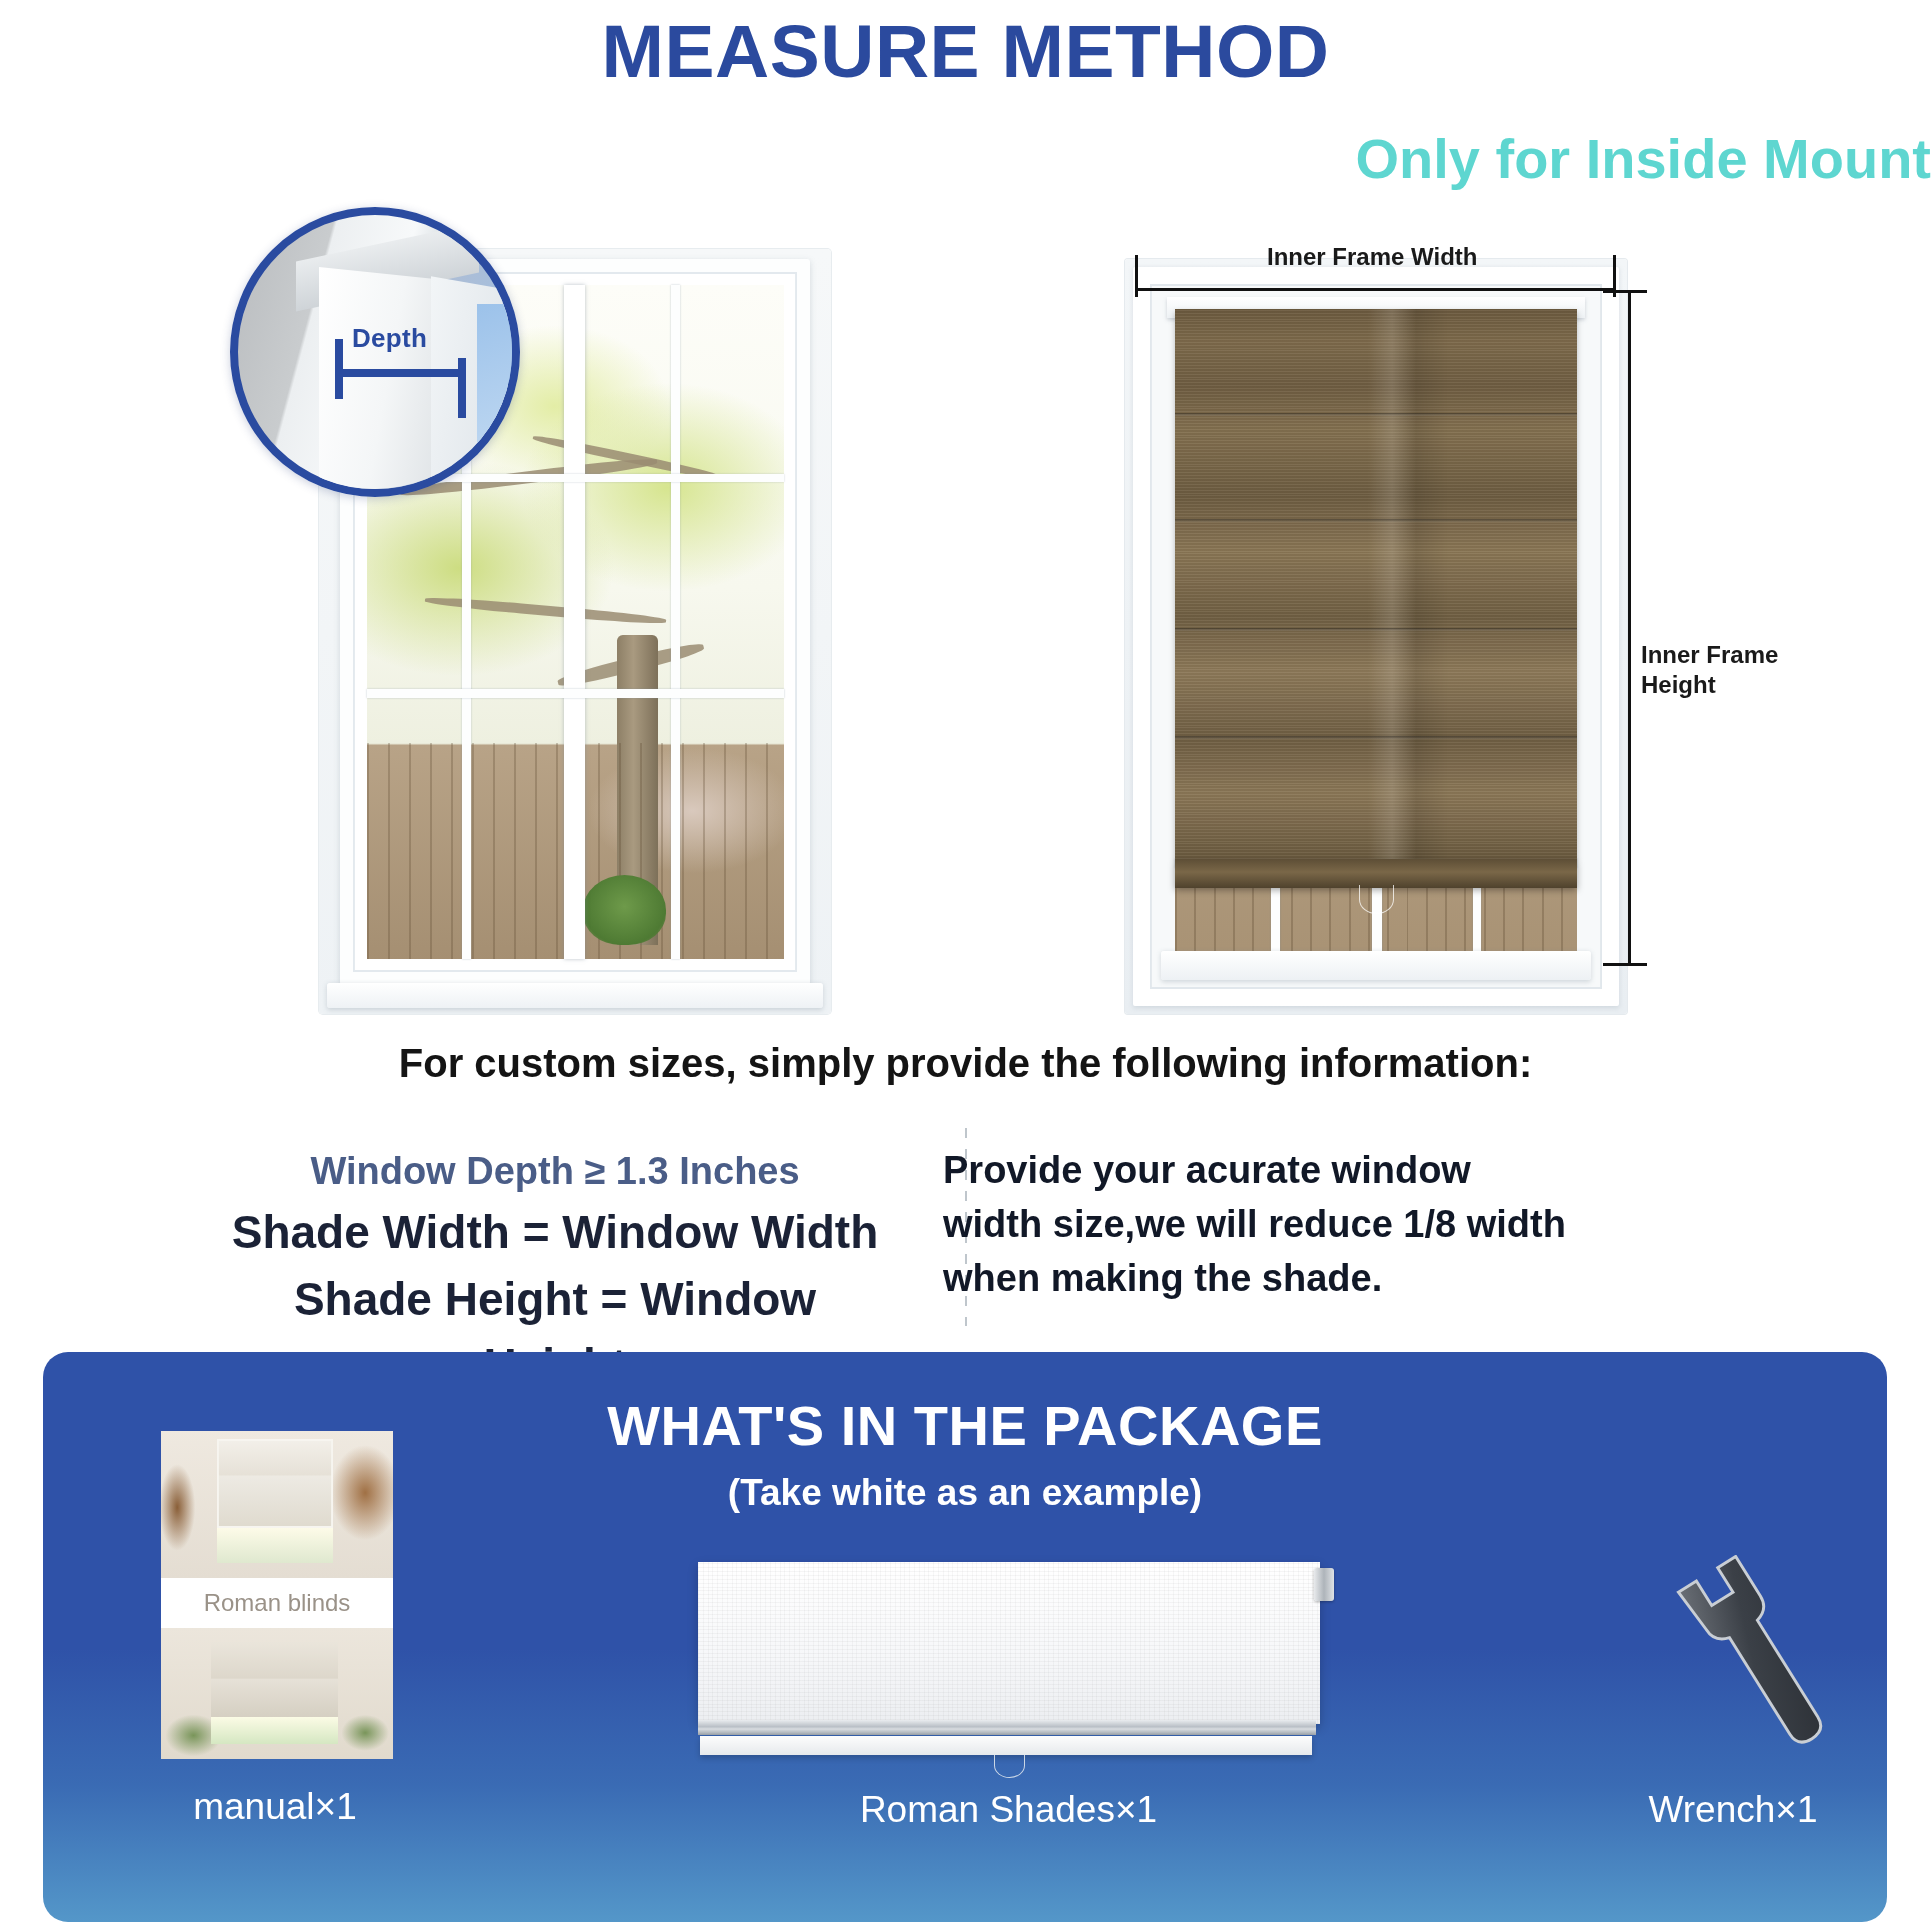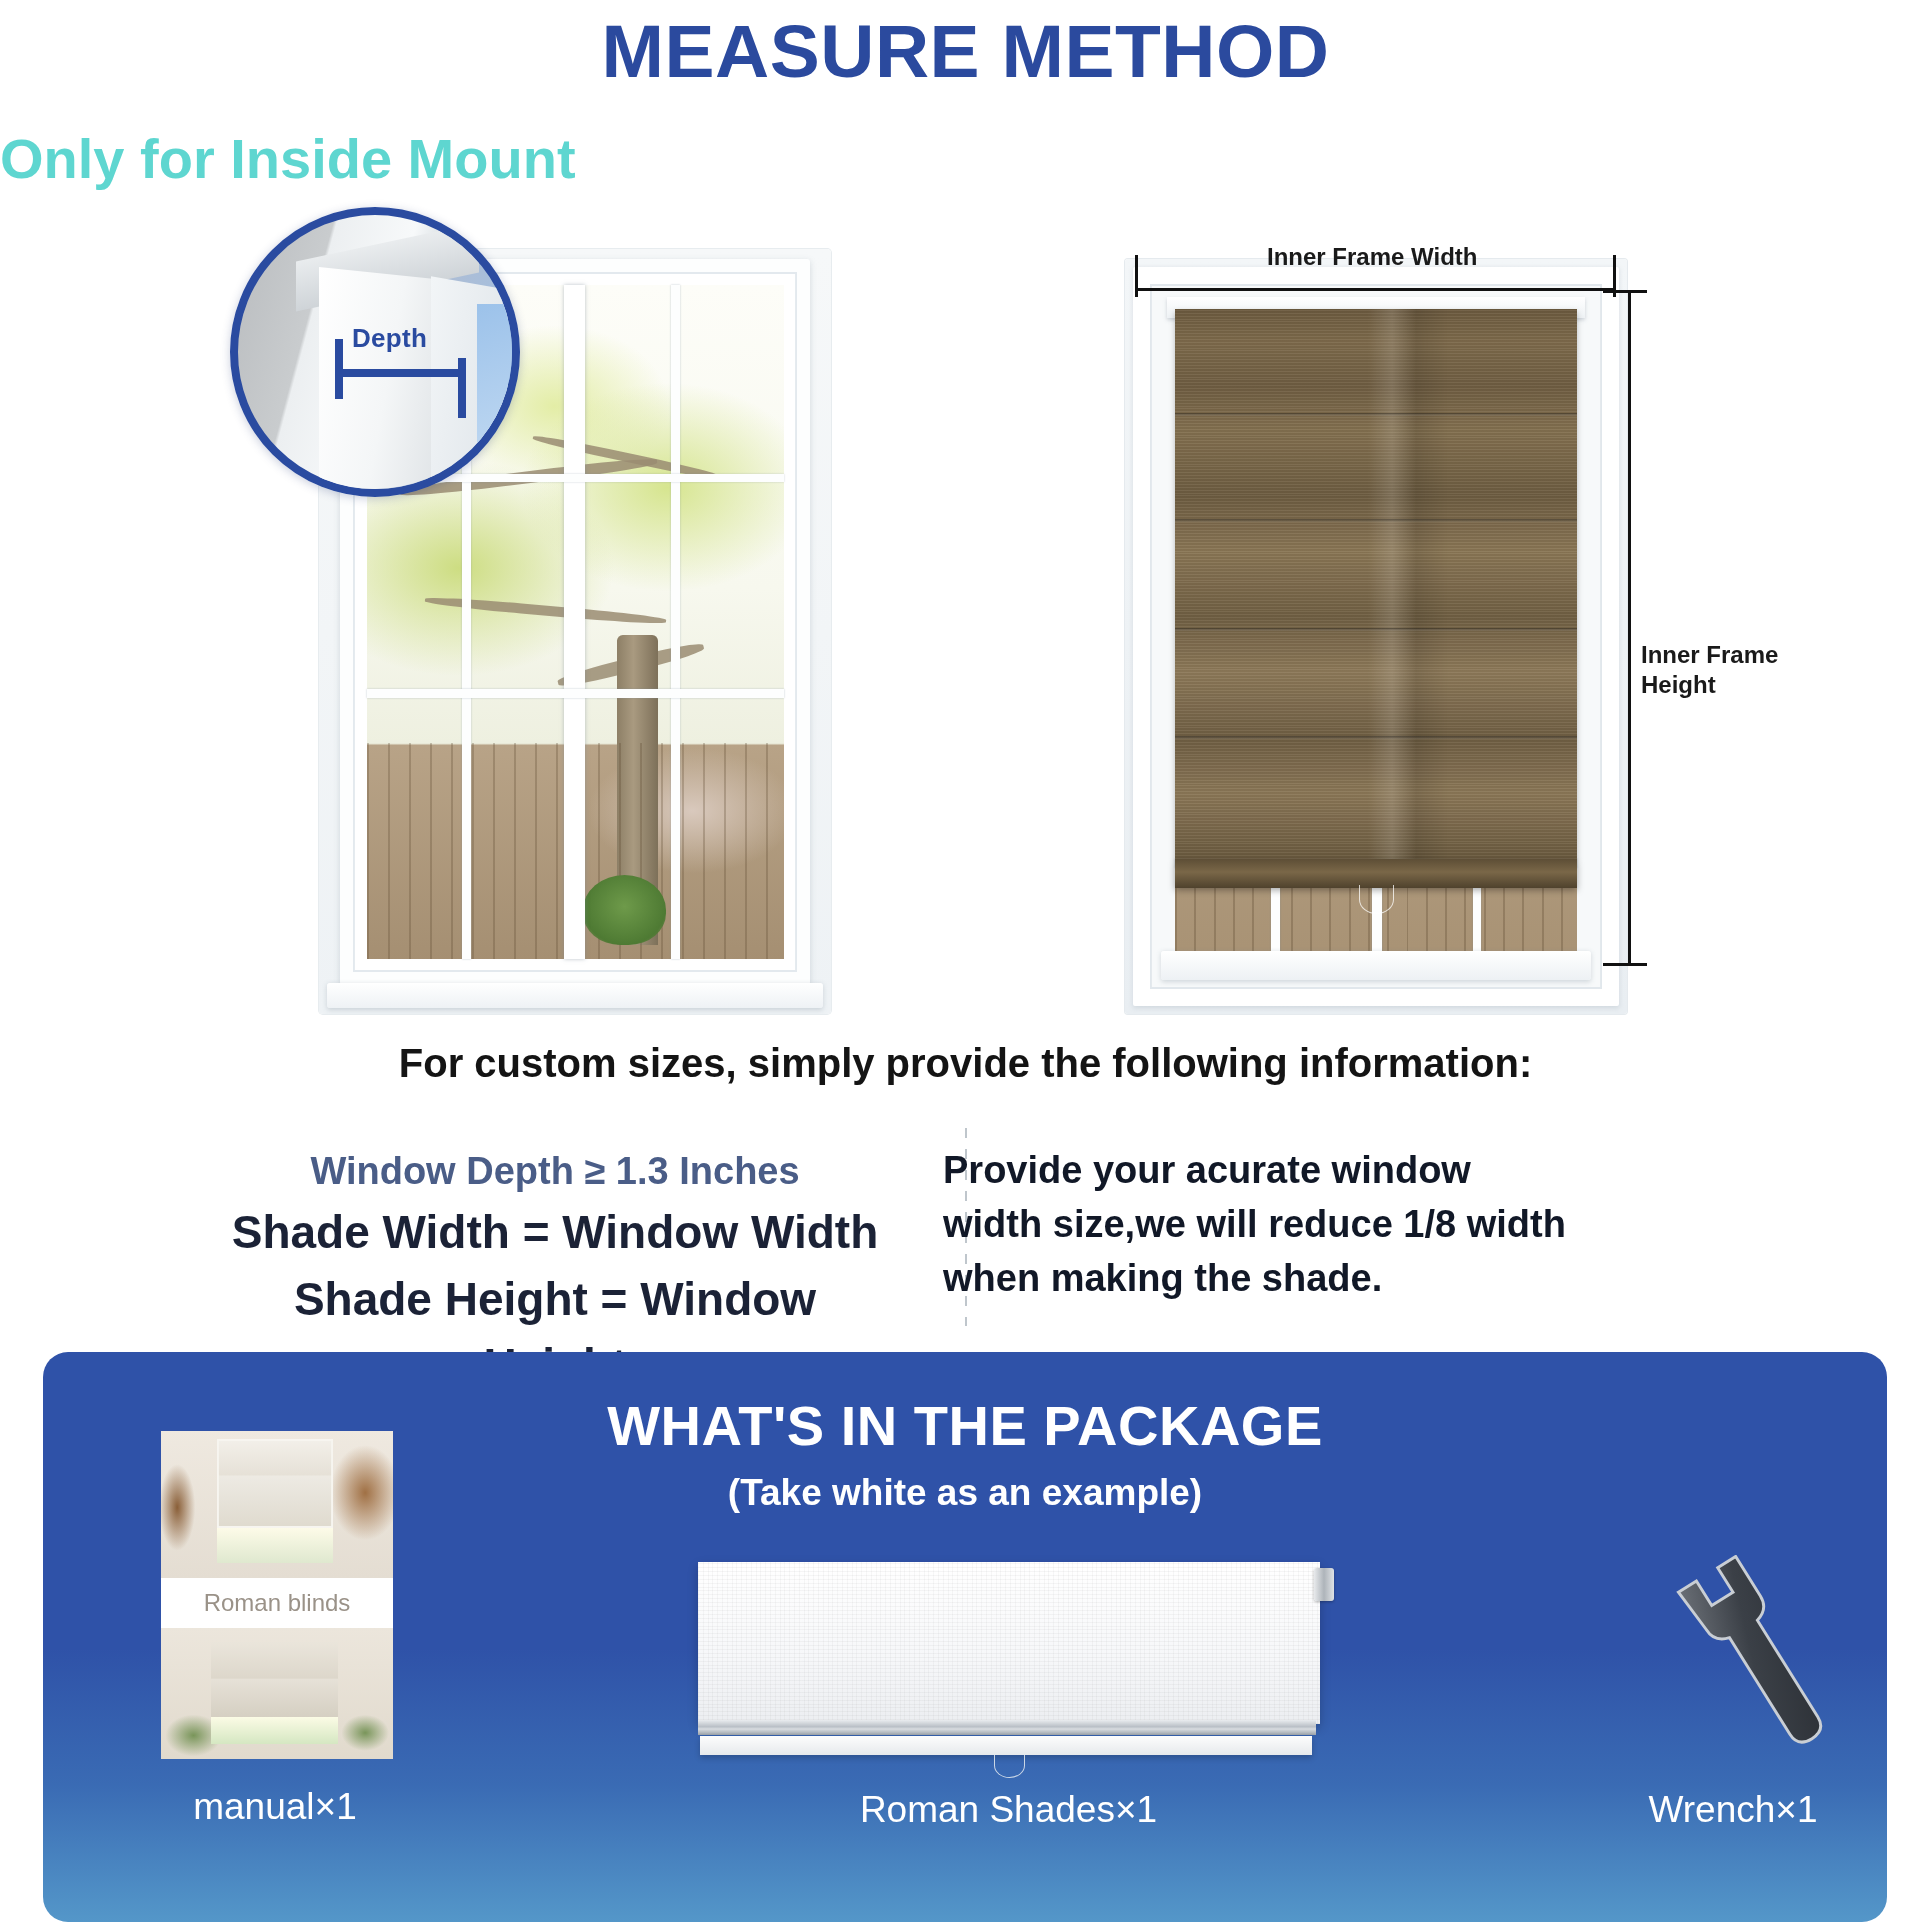--- a/index.html
+++ b/index.html
@@ -13,21 +13,21 @@
 
   
   .title {
     position: absolute; top: 7.7px; left: 0; width: 1931px;
     text-align: center;
     font-size: 75px; font-weight: bold; letter-spacing: 0.5px;
     color: #2b4a9e;
   }
   .subtitle {
     position: absolute; top: 126px; left: 0; width: 1931px;
-    text-align: left;
+    text-align: right;
     font-size: 56px; font-weight: bold;
     color: #5ed6d0;
   }
 
   
   .window-photo {
     position: absolute; left: 319px; top: 249px;
     width: 512px; height: 765px;
     background: linear-gradient(180deg,#f6f8f9 0%,#eef2f5 100%);
     border-radius: 3.9px;

